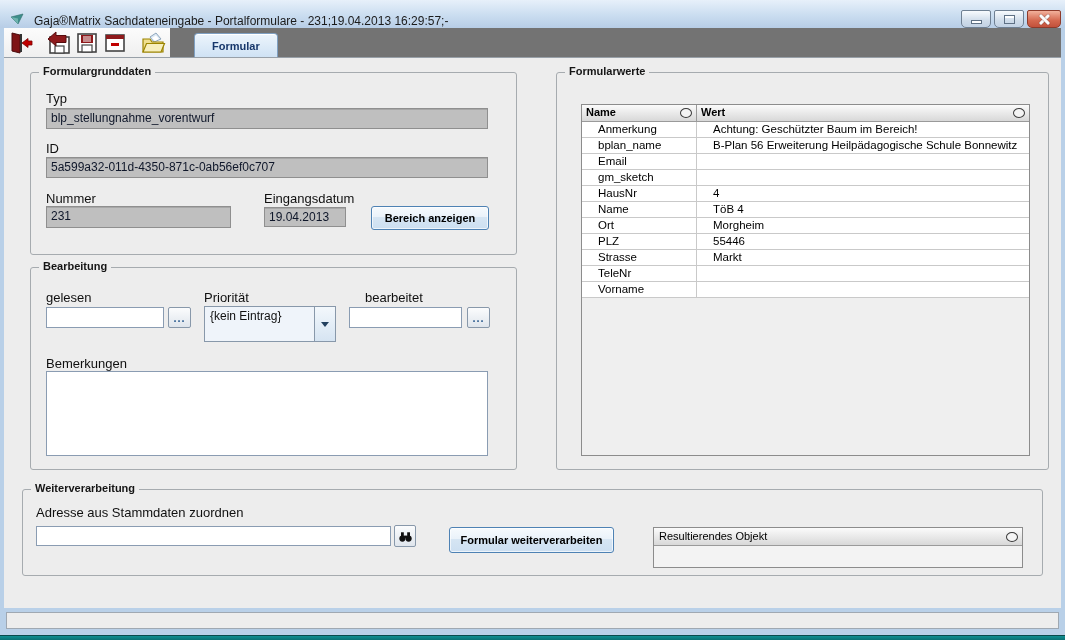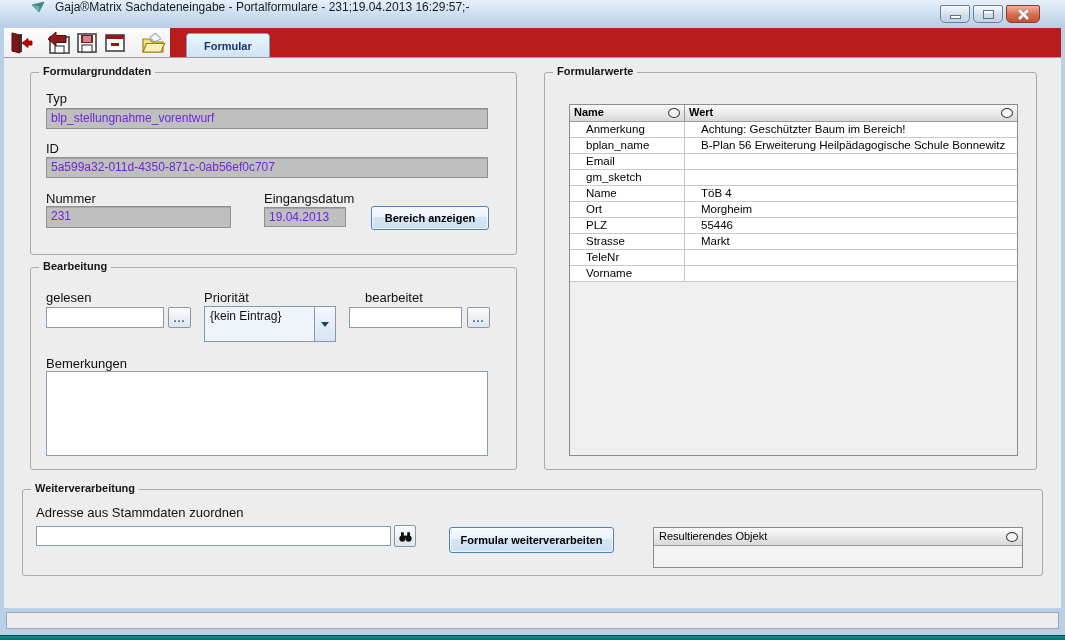--- a/index.html
+++ b/index.html
@@ -3,52 +3,52 @@
 <meta charset="utf-8">
 <style>
 *{margin:0;padding:0;box-sizing:border-box}
 html,body{background:#fff}
 body{font-family:"Liberation Sans",sans-serif;-webkit-font-smoothing:antialiased}
 .screen{position:relative;width:1065px;height:640px;background:#B9D0E8;outline:1px solid #7E96B0;overflow:hidden}
 
 
 .titlebar{position:absolute;left:0;top:0;width:100%;height:28px;
   background:linear-gradient(#E7F0FA,#CADDF0 55%,#B7CDE6);
-  display:flex;align-items:flex-start;padding:0 25px}
+  display:flex;align-items:flex-end;padding:0 4px}
 .app-icon{width:16px;height:16px;margin:0 9px 0 5px;flex:none}
 .title-text{font-size:12px;color:#1b1b1b;white-space:nowrap}
 .win-controls{margin-left:auto;display:flex;gap:3px;align-items:flex-start;padding-top:5px}
 .wbtn{width:30px;height:18px;border:1px solid #6F8093;border-radius:2px 2px 5px 5px;
   background:linear-gradient(#F8FBFE,#CFDCEA 60%,#C2D2E4);display:flex;align-items:center;justify-content:center;cursor:default}
 .wbtn.close{width:34px;background:linear-gradient(#F2B19C,#D4674E 60%,#C2513B);border-color:#8E3A2A}
 .glyph-min{width:11px;height:4px;background:#FDFEFF;border:1px solid #5F7185;margin-top:6px}
 .glyph-max{width:11px;height:9px;border:1px solid #5F7185;background:transparent;box-shadow:inset 0 2px 0 #FDFEFF}
 .glyph-x{position:relative;width:12px;height:12px}
 .glyph-x::before,.glyph-x::after{content:"";position:absolute;left:5px;top:0;width:3px;height:13px;background:#FBFBFB;border-radius:1px;box-shadow:0 0 1px #5A2016}
 .glyph-x::before{transform:rotate(45deg)}
 .glyph-x::after{transform:rotate(-45deg)}
 
 
 .toolbar-row{position:absolute;left:4px;top:28px;width:1057px;height:30px;display:flex;border-bottom:1px solid #98A0A8}
 .toolbar{width:166px;flex:none;background:linear-gradient(#FCFCFC,#EFEFEF);display:flex;align-items:center;padding:0 3px}
 .tbtn{width:29px;height:27px;display:flex;align-items:center;justify-content:center;cursor:default}
 .tbtn.gap{margin-left:9px}
-.tabstrip{flex:1;background:#b91c1c;display:flex;align-items:flex-end;padding-left:16px}
+.tabstrip{flex:1;background:#737373;display:flex;align-items:flex-end;padding-left:24px}
 .tab{height:24px;padding:0 17px;display:flex;align-items:center;
   background:linear-gradient(#EDF5FC,#CFE2F4);border:1px solid #7FA0C2;border-bottom:none;
   border-radius:4px 4px 0 0;font-size:11px;font-weight:bold;color:#17376B;box-shadow:inset 0 1px 0 #fff}
 
 
 .content{position:absolute;left:4px;top:58px;width:1057px;height:550px;background:#EDEDED}
 .group{position:absolute;border:1px solid #A6ABAF;border-radius:3px}
 .group-title{position:absolute;top:-8px;left:8px;background:#EDEDED;padding:0 4px;font-size:11px;font-weight:bold;color:#151515;white-space:nowrap}
 .lbl{position:absolute;font-size:13px;font-weight:normal;color:#101010;white-space:nowrap}
 
 .ro{position:absolute;background:#BFBFBF;border:1px solid #8F8F8F;box-shadow:inset 0 1px 0 rgba(0,0,0,.12);
-  font-size:12px;color:#6d28d9;padding:1px 4px;line-height:17px;overflow:hidden;white-space:nowrap}
+  font-size:12px;color:#0f172a;padding:1px 4px;line-height:17px;overflow:hidden;white-space:nowrap}
 .ti{position:absolute;background:#fff;border:1px solid #8A9CB2;font-size:12px;color:#111;padding:1px 4px;font-family:"Liberation Sans",sans-serif;outline:none}
 textarea.ti{resize:none}
 
 .btn-default{position:absolute;display:flex;align-items:center;justify-content:center;font-size:11px;font-weight:bold;color:#000;
   background:linear-gradient(#F6FAFD 0%,#EAF2FA 45%,#D6E5F3 46%,#CCDFF1 100%);
   border:1px solid #4E82B4;border-radius:3px;box-shadow:inset 0 0 0 1px rgba(255,255,255,.65);cursor:default;white-space:nowrap}
 .btn-small{position:absolute;display:flex;align-items:center;justify-content:center;
   background:linear-gradient(#FBFCFD,#DFE5EC);border:1px solid #8898AA;border-radius:2px;
   color:#2B5B8E;font-weight:bold;font-size:11px;letter-spacing:1px;cursor:default}
 
@@ -178,21 +178,21 @@
             <span class="combo-arrow"></span>
           </span>
       </div>
       <span class="lbl" style="left:334px;top:22px">bearbeitet</span>
       <input class="ti" style="left: 318px; top: 39px; width: 113px; height: 21px;" value="">
       <div class="btn-small" style="left:436px;top:39px;width:23px;height:21px">...</div>
       <span class="lbl" style="left:15px;top:88px">Bemerkungen</span>
       <textarea class="ti" style="left: 15px; top: 103px; width: 442px; height: 85px;"></textarea>
     </div>
 
-    <div class="group" style="left:540px;top:14px;width:493px;height:398px">
+    <div class="group" style="left:552px;top:14px;width:493px;height:398px">
       <span class="group-title">Formularwerte</span>
       <div class="fw-table">
         <div class="fw-header">
           <div class="fw-hcell c-name">
             <span>Name</span>
             <span class="ellipse"></span>
           </div>
           <div class="fw-hcell c-wert">
             <span>Wert</span>
             <span class="ellipse"></span>
@@ -213,20 +213,24 @@
             <div class="fw-row">
               <div class="fw-cell c-name">Email</div>
               <div class="fw-cell c-wert"></div>
             </div>
 
             <div class="fw-row">
               <div class="fw-cell c-name">gm_sketch</div>
               <div class="fw-cell c-wert"></div>
             </div>
 
+            <div class="fw-row">
+              <div class="fw-cell c-name">HausNr</div>
+              <div class="fw-cell c-wert">4</div>
+            </div>
 
             <div class="fw-row">
               <div class="fw-cell c-name">Name</div>
               <div class="fw-cell c-wert">TöB 4</div>
             </div>
 
             <div class="fw-row">
               <div class="fw-cell c-name">Ort</div>
               <div class="fw-cell c-wert">Morgheim</div>
             </div>

